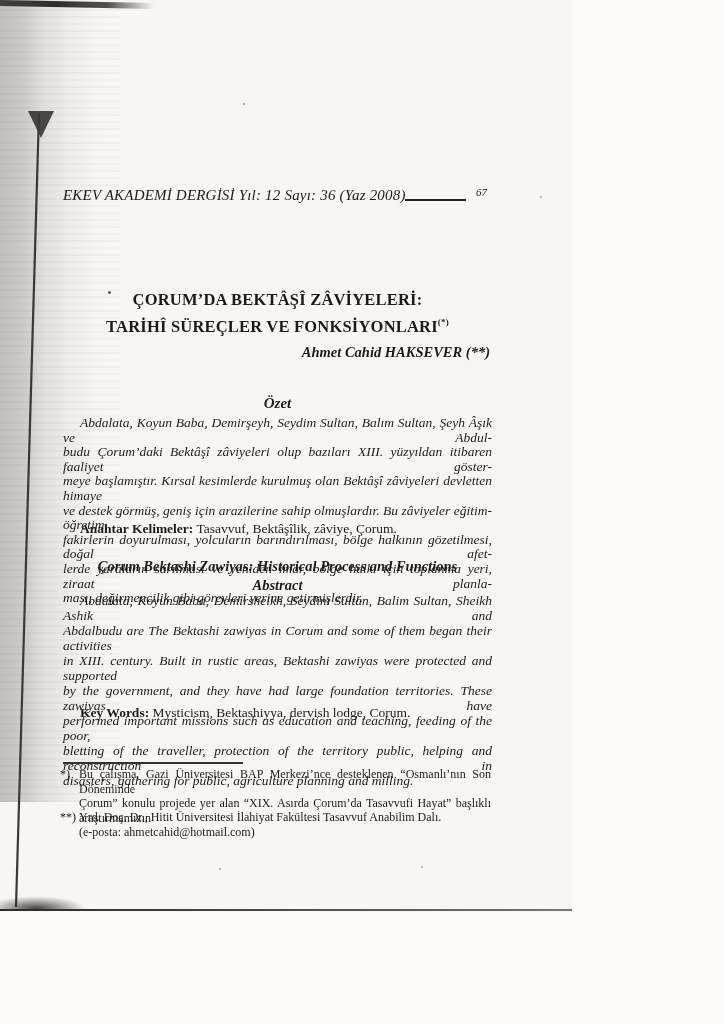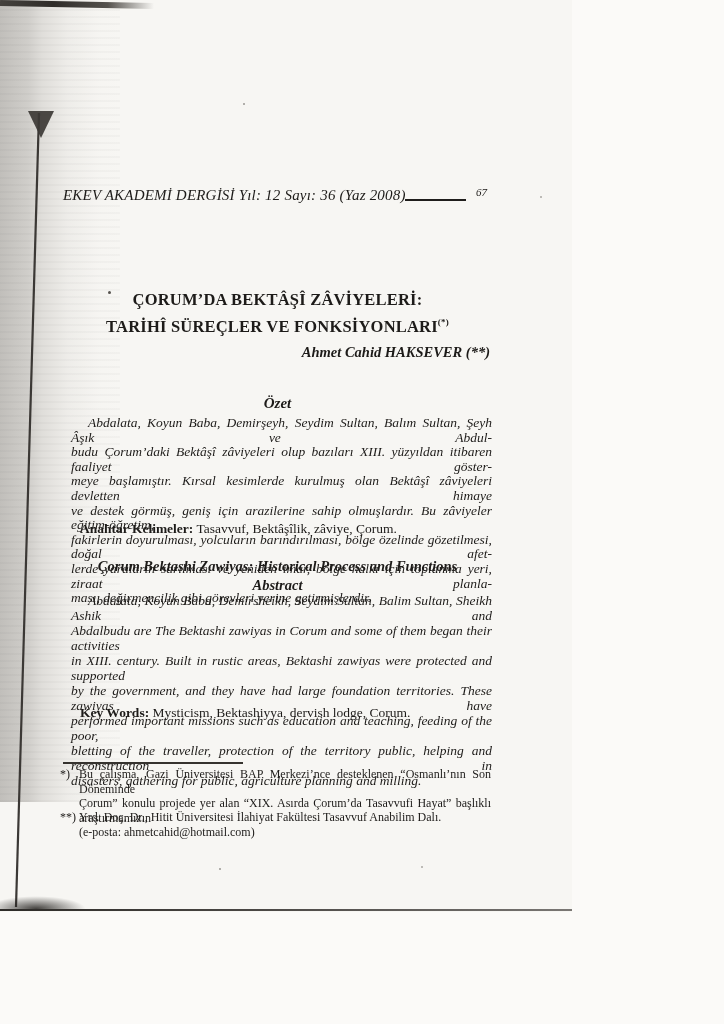--- a/index.html
+++ b/index.html
@@ -51,21 +51,21 @@
   .header-dash { position: absolute; left: 405px; top: 199px; width: 61px; height: 1.9px; background: #1f1d1b; }
   .header-pagenum { position: absolute; left: 476px; top: 186px; font-style: italic; font-size: 11px; }
   .article-title { top: 288px; text-align: center; font-weight: bold; font-size: 16.5px; line-height: 23px; letter-spacing: 0.2px; }
   .article-title sup { font-size: 9px; }
   .author-line { top: 344px; text-align: right; font-style: italic; font-weight: 600; font-size: 14.5px; padding-right: 2px; box-sizing: border-box; }
   .section-head { text-align: center; font-style: italic; font-weight: bold; }
   .ozet-head { top: 395px; font-size: 15px; }
   .para { font-style: italic; font-size: 13.5px; }
   .para-tr { top: 416px; line-height: 14.6px; }
   .para-en { top: 593px; line-height: 15px; }
-  .line { text-align: justify; text-align-last: justify; margin-left: 8px; }
+  .line { text-align: justify; text-align-last: justify; }
   .line.first { text-indent: 17px; }
   .line.last { text-align-last: left; }
   .kw-line { font-size: 13.5px; text-indent: 17px; }
   .kw-tr { top: 521px; }
   .kw-en { top: 705px; }
   .kw-label { font-weight: bold; }
   .en-title { top: 558px; font-size: 14.5px; }
   .en-abstract-head { top: 577px; font-size: 14.5px; }
   .fn-rule { position: absolute; left: 63px; top: 762px; width: 180px; height: 1.5px; background: #36332f; }
   .footnote { position: absolute; left: 62px; width: 429px; font-size: 12px; line-height: 14.6px; }
@@ -106,21 +106,21 @@
   </div>
 
   <div class="col author-line">Ahmet Cahid HAKSEVER (**)</div>
 
   <div class="col section-head ozet-head">Özet</div>
   <div class="col para para-tr">
     <div class="line first">Abdalata, Koyun Baba, Demirşeyh, Seydim Sultan, Balım Sultan, Şeyh Âşık ve Abdul-</div>
     <div class="line">budu Çorum’daki Bektâşî zâviyeleri olup bazıları XIII. yüzyıldan itibaren faaliyet göster-</div>
     <div class="line">meye başlamıştır. Kırsal kesimlerde kurulmuş olan Bektâşî zâviyeleri devletten himaye</div>
     <div class="line">ve destek görmüş, geniş için arazilerine sahip olmuşlardır. Bu zâviyeler eğitim-öğretim,</div>
-    <div class="line">fakirlerin doyurulması, yolcuların barındırılması, bölge özelinde gözetilmesi, doğal afet-</div>
+    <div class="line">fakirlerin doyurulması, yolcuların barındırılması, bölge halkının gözetilmesi, doğal afet-</div>
     <div class="line">lerde yaraların sarılması ve yeniden imar, bölge halkı için toplanma yeri, ziraat planla-</div>
     <div class="line last">ması, değirmencilik gibi görevleri yerine getirmişlerdir.</div>
   </div>
   <div class="col kw-line kw-tr">
     <span class="kw-label">Anahtar Kelimeler:</span><span> Tasavvuf, Bektâşîlik, zâviye, Çorum.</span>
   </div>
 
   <div class="col section-head en-title">Çorum Bektashi Zawiyas: Historical Process and Functions</div>
   <div class="col section-head en-abstract-head">Abstract</div>
   <div class="col para para-en">

